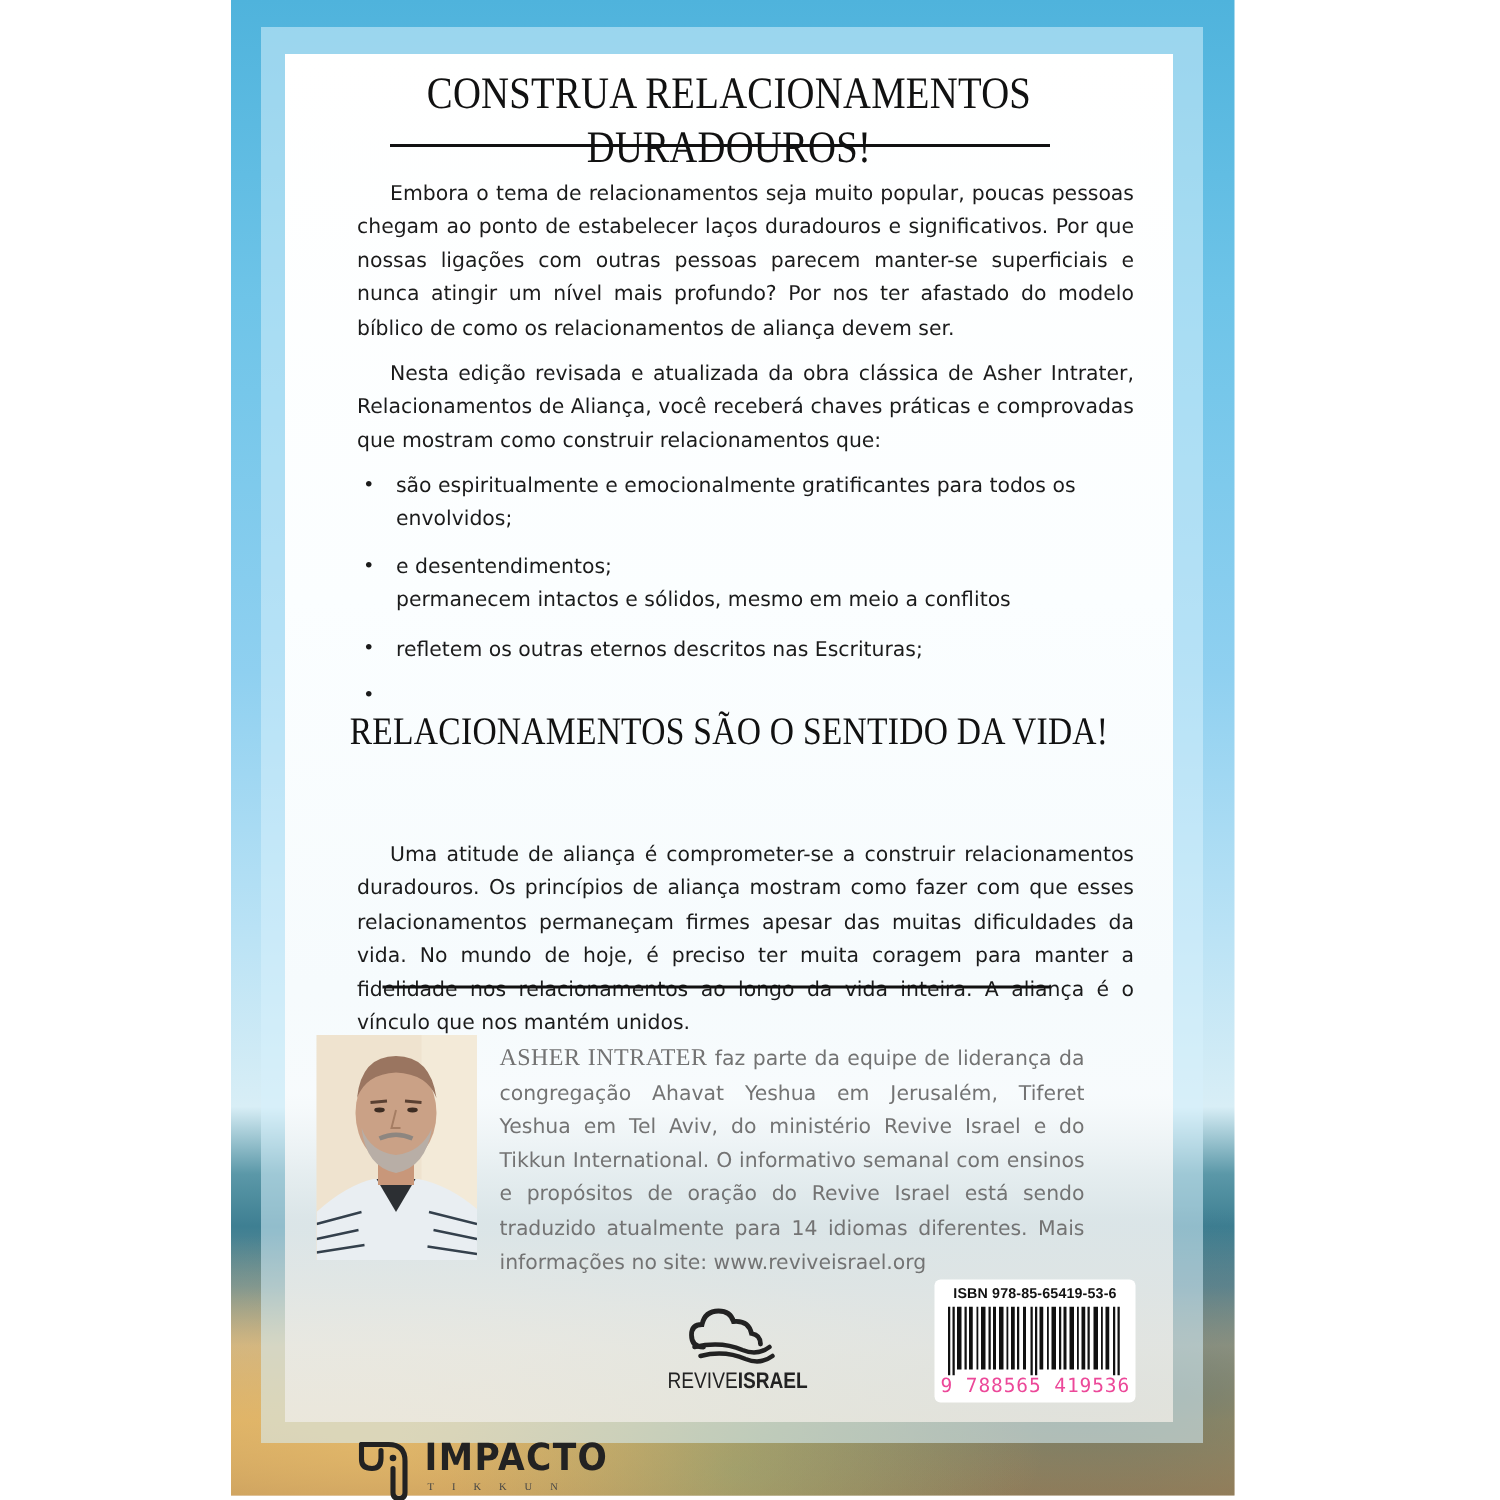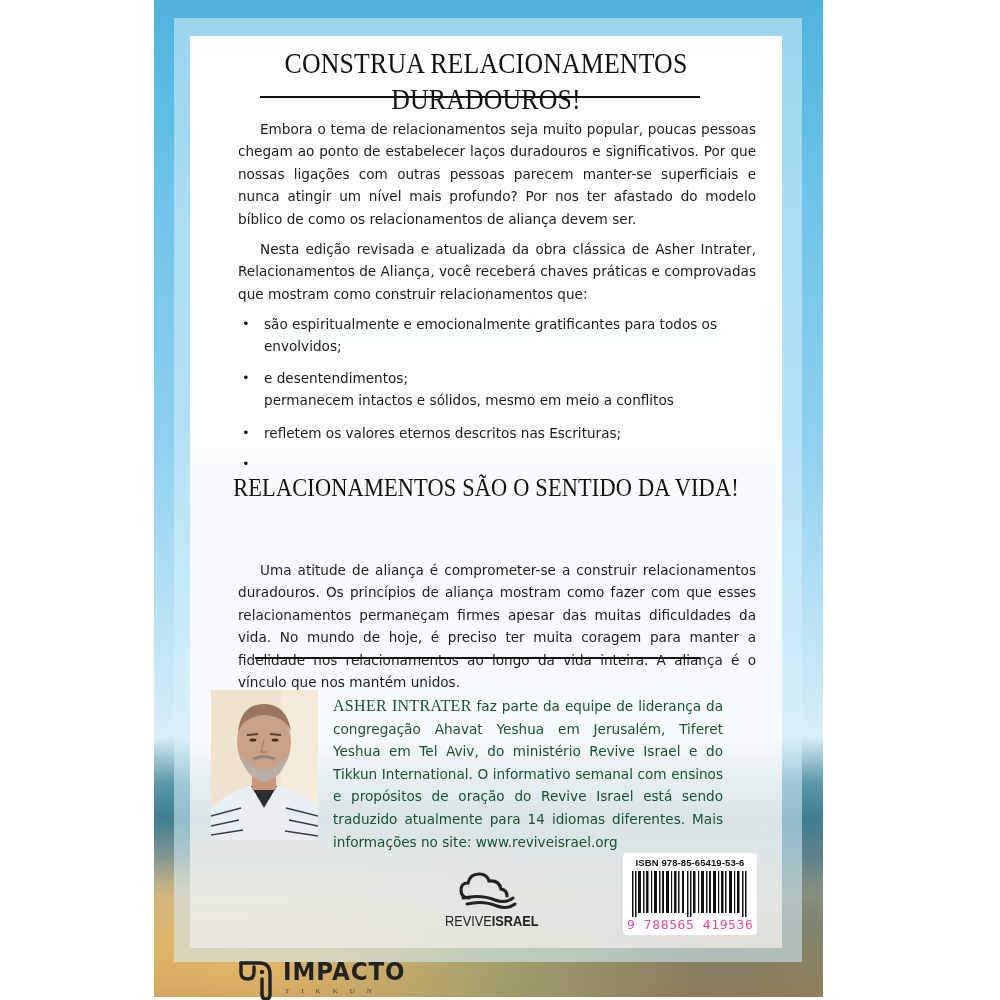--- a/index.html
+++ b/index.html
@@ -74,21 +74,21 @@
     .author-photo {
       position: absolute; left: 211px; top: 690px; width: 107px; height: 150px;
       overflow: hidden;
       background: linear-gradient(90deg, #efe4d2 0%, #f5ecdd 50%, #e9dcc6 100%);
     }
     .author-photo svg { display: block; }
 
     .bio {
       position: absolute; left: 333px; top: 695px; width: 390px;
       font-family: "DejaVu Sans", sans-serif; font-size: 13.6px; line-height: 22.6px;
-      color: #14532d; text-align: justify; text-align-last: left;
+      color: #737373; text-align: justify; text-align-last: left;
     }
     .bio .author-name {
       font-family: "Liberation Serif", "DejaVu Serif", serif; font-size: 16px;
       letter-spacing: 0.3px;
     }
 
     .logo-impacto {
       position: absolute; left: 237px; top: 929px; width: 162px; height: 44px; margin-top: 28px;
     }
     .logo-impacto .word {
@@ -151,21 +151,21 @@
       <span class="bullet-dot">•</span>
       <span>são espiritualmente e emocionalmente gratificantes para todos os envolvidos;</span>
     </li>
     <li class="two-line">
       <span class="bullet-dot">•</span>
       <span class="wrap-line">e desentendimentos;</span>
       <span class="wrap-line">permanecem intactos e sólidos, mesmo em meio a conflitos</span>
     </li>
     <li>
       <span class="bullet-dot">•</span>
-      <span>refletem os valores eternos descritos nas Escrituras;</span>
+      <span>refletem os outras eternos descritos nas Escrituras;</span>
     </li>
     <li>
       <span class="bullet-dot">•</span>
     </li>
   </ul>
 
   <div class="headline h2">RELACIONAMENTOS SÃO O SENTIDO DA VIDA!</div>
 
   <div class="body-text p3">
     <p>Uma atitude de aliança é comprometer-se a construir relacionamentos dura­douros. Os princípios de aliança mostram como fazer com que esses relacionamen­tos permaneçam firmes apesar das muitas dificuldades da vida. No mundo de hoje, é preciso ter muita coragem para manter a fidelidade nos relacionamentos ao longo da vida inteira. A aliança é o vínculo que nos mantém unidos.</p>

